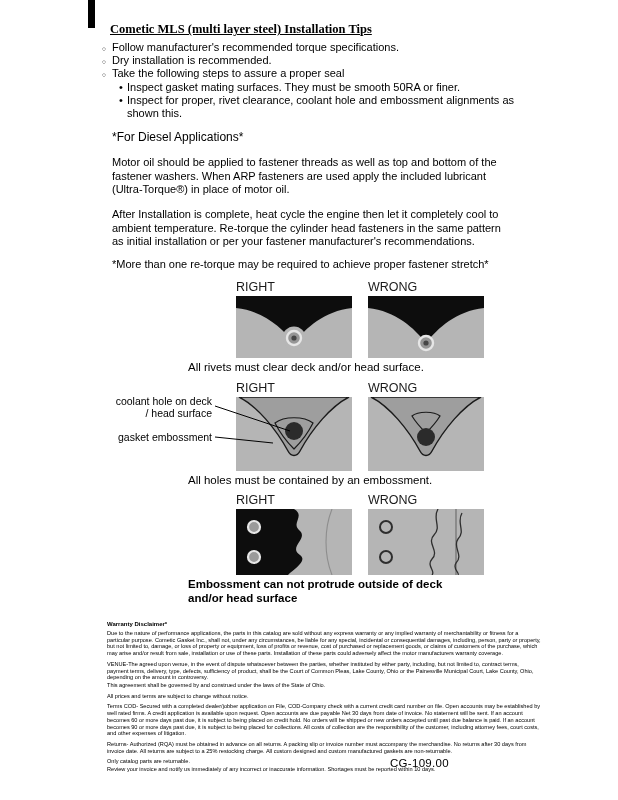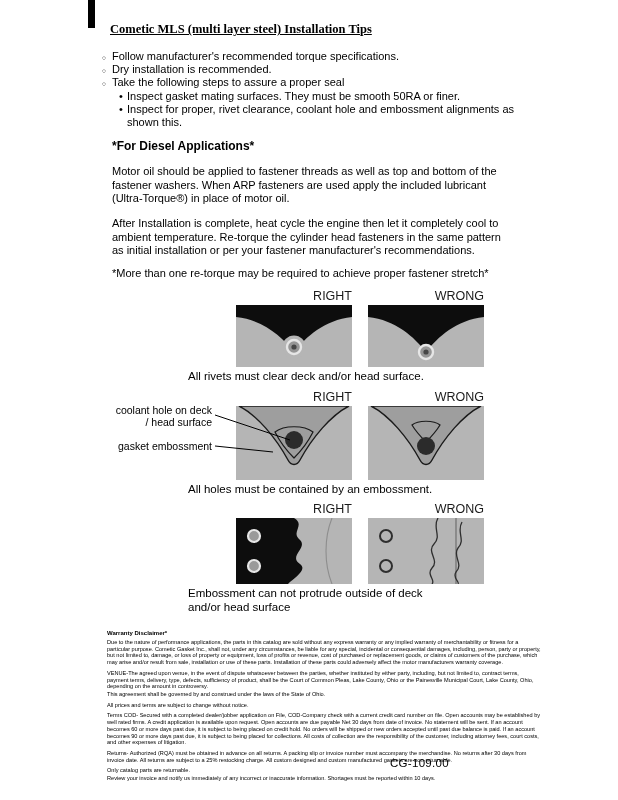--- a/index.html
+++ b/index.html
@@ -6,38 +6,38 @@
   html,body { background:#ffffff; }
   body {
     width:618px; height:800px; position:relative; overflow:hidden;
     font-family:"Liberation Sans", sans-serif; color:#000;
   }
   .reg-mark { position:absolute; left:88px; top:0; width:7px; height:28px; background:#000; }
   .content { position:absolute; left:96px; top:22px; width:446px; }
 
   .title { margin-left:14px; font-size:12.5px; font-weight:bold; text-decoration:underline;font-family:Liberation Serif, serif; }
 
-  ul.tips { list-style:none; margin-top:13px; }
+  ul.tips { list-style:none; margin-top:4px; }
   ul.tips > li { position:relative; padding-left:16px; font-size:11px; line-height:13.2px; }
   ul.tips > li.lvl1::before { content:"○"; position:absolute; left:6px; top:1px; font-size:6.5px; }
   ul.tips > li.lvl2 { padding-left:31px; }
   ul.tips > li.lvl2::before { content:"•"; position:absolute; left:23px; top:0; font-size:11px; }
 
-  .diesel-head { margin-left:16px; margin-top:10px; font-size:12px; font-weight:bold; }
+  .diesel-head { margin-left:16px; margin-top:10px; font-size:12px; font-weight:normal; }
   .para { margin-left:16px; margin-top:12px; width:402px; font-size:11px; line-height:13.4px; }
   .para.note { margin-top:9px; }
 
   .diagrams { margin-top:9px; }
   .dg-row { position:relative; margin-top:6px; }
   .dg-head { margin-left:140px; display:flex; gap:16px; }
-  .dg-lab { width:116px; text-align:right; font-size:12.5px; color:#1a1a1a; }
+  .dg-lab { width:116px; text-align:left; font-size:12.5px; color:#1a1a1a; }
   .dg-panels { margin-left:140px; display:flex; gap:16px; margin-top:2px; }
   .dg-panels svg { display:block; }
   .dg-caption { margin-left:92px; margin-top:3px; font-size:11.5px; line-height:13.5px; }
-  .dg-caption.narrow { width:262px; }
+  .dg-caption.narrow { width:262px;font-weight:bold; }
 
   .callout { position:absolute; text-align:right; font-size:10.5px; line-height:12px; }
   .callout.c1 { left:18px; top:14px; width:98px; }
   .callout.c2 { left:8px;  top:50px; width:108px; }
   .leader-lines { position:absolute; left:0; top:0; pointer-events:none; }
 
   .warranty { margin-left:11px; margin-top:16px; width:434px; }
   .w-head { font-size:6px; font-weight:bold; margin-bottom:3px; }
   .w-para { font-size:5.6px; line-height:6.7px; margin-bottom:4px; }
   .w-para.tight { margin-bottom:1px; }

